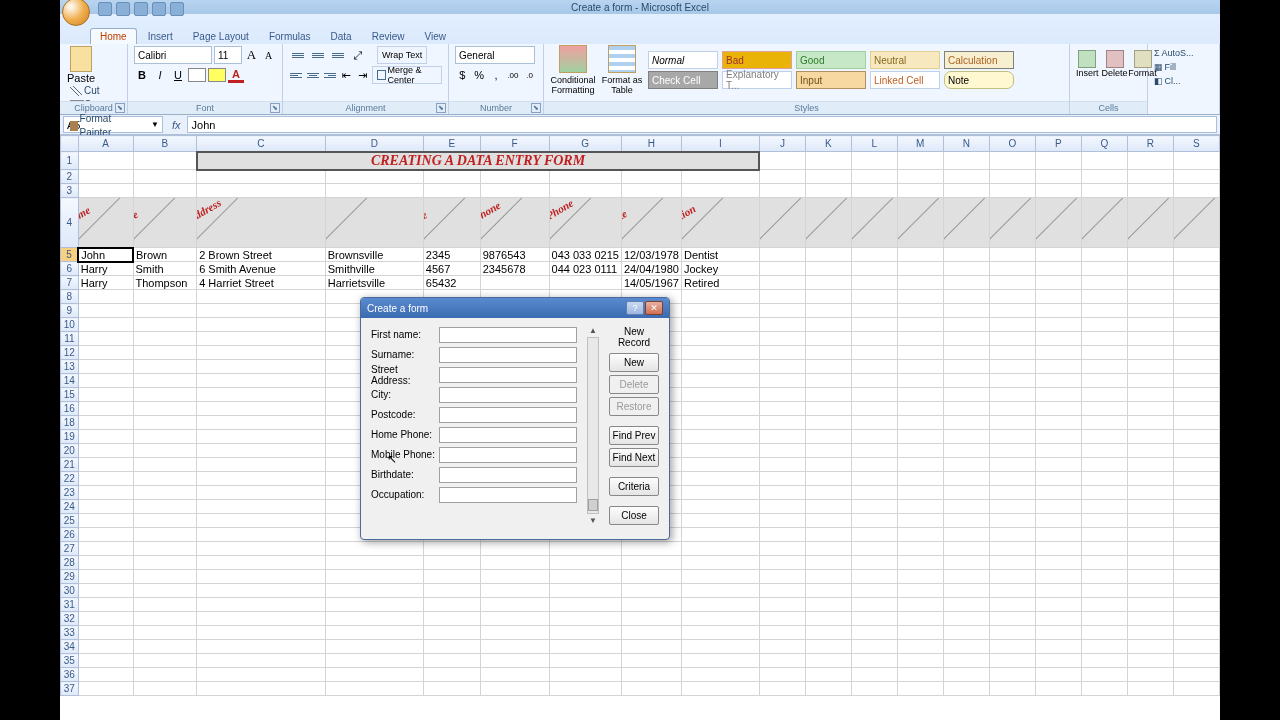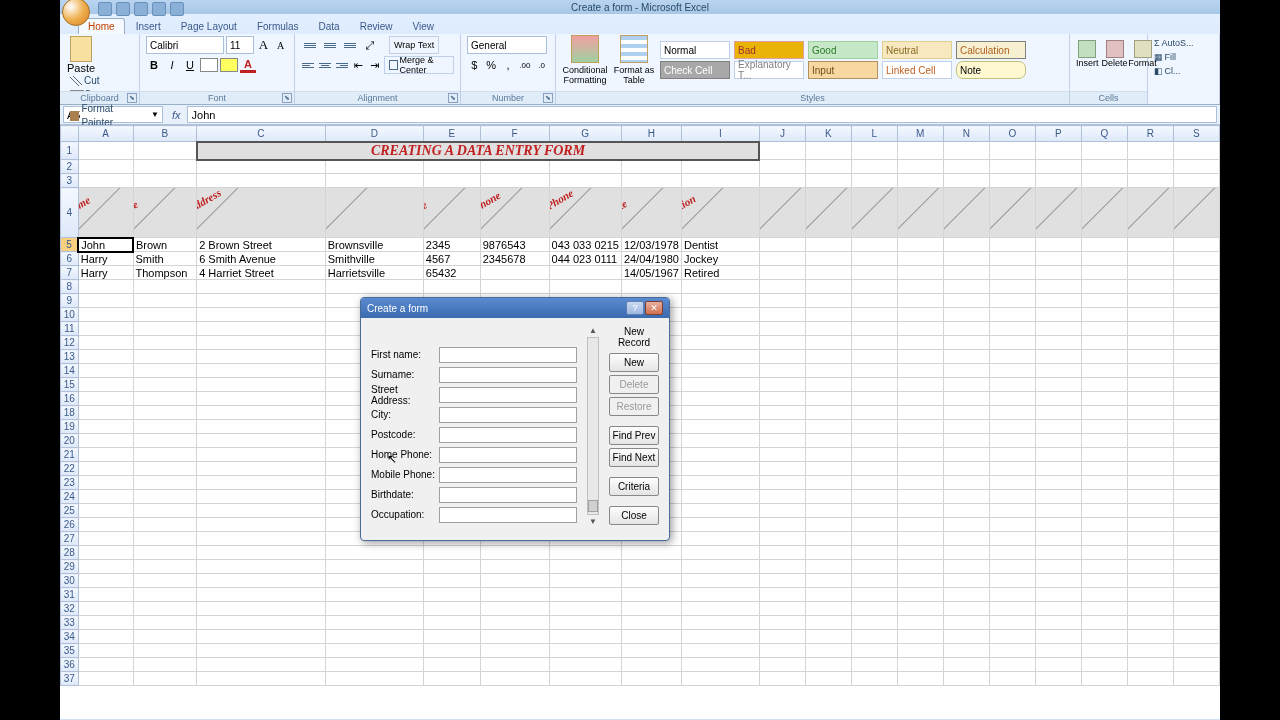--- a/index.html
+++ b/index.html
@@ -8,28 +8,28 @@
   
   
   .titlebar { height: 14px; background: linear-gradient(to bottom,#b8d4f0,#a8c8e8); display:flex; align-items:center; justify-content:center; position:relative; }
   .titlebar-text { font-size: 10px; color: #2a4a6a; }
   .qat { position:absolute; left:0; top:0; display:flex; align-items:center; height:18px; gap:4px; padding-left:2px; }
   .logo-orb { width:28px; height:28px; border-radius:50%; background: radial-gradient(circle at 30% 30%, #fff,#f0b050,#d08020); margin-top:6px; margin-right:4px; border:1px solid #aa7020; position:relative; }
   .qat-btn { width:14px; height:14px; background:#8ab0d8; border:1px solid #6a90b8; border-radius:2px; }
   
   
   .ribbon { background: linear-gradient(to bottom,#e3efff,#c7ddf5); border-bottom:1px solid #9ab0c8; }
-  .tabs { display:flex; gap:2px; padding-left:18px; height:20px; align-items:flex-end; }
+  .tabs { display:flex; gap:2px; padding-left:18px; height:30px; align-items:flex-end;margin-left:12px; }
   .tab { padding:2px 9px; font-size:10px; color:#3a5a8a; cursor:pointer; }
   .tab.active { background:#f5faff; border:1px solid #9ab0c8; border-bottom:none; border-radius:3px 3px 0 0; color:#c04000; }
   .ribbon-body { background:#f0f6ff; height:70px; display:flex; }
   .group { border-right:1px solid #c0d0e8; padding:2px 6px; position:relative; display:flex; flex-direction:column; justify-content:flex-start; }
   .group-label { position:absolute; bottom:0; left:0; right:0; text-align:center; font-size:9px; color:#5a7a9a; background:#e0ecf8; padding:1px 0; border-top:1px solid #d0deee;}
   .group-label .launcher { position:absolute; right:2px; bottom:1px; width:10px; height:10px; border:1px solid #8aa0c0; font-size:7px; line-height:8px; text-align:center; color:#5a7a9a;}
-  .clipboard { width:80px; }
+  .clipboard { width:68px; }
   .clipboard .paste { display:flex; flex-direction:column; align-items:center; width:30px; float:left;}
   .clipboard .paste .icon { width:22px; height:26px; background:#f8e0a0; border:1px solid #c0a060; }
   .clip-items { float:left; margin-left:4px; font-size:10px; line-height:14px; color:#2a4a6a;}
   .clip-items div { display:flex; align-items:center; gap:2px;}
   .clip-items .mini-icon { width:12px; height:10px;}
   .cut-icon{ background: linear-gradient(45deg,transparent 40%,#666 40%,#666 45%,transparent 45%,transparent 55%,#666 55%,#666 60%,transparent 60%);}
   .copy-icon{ background:#fff; border:1px solid #888; box-shadow:1px 1px 0 #fff,1px 1px 0 1px #888;}
   .brush-icon{ background:#aa8050;}
   .fontgrp { width:155px; }
   .fontgrp .row { display:flex; gap:2px; margin-bottom:2px; align-items:center;}
@@ -76,21 +76,21 @@
   .hdr-row td.cell.extra::after{ content:""; position:absolute; left:-10px; top:50px; width:200%; border-top:1px solid #999; transform:rotate(-45deg); transform-origin:left top;}
   .sel-cell { border:2px solid #000 !important;}
   
   
   .dialog { position:absolute; left:300px; top:297px; width:310px; background:#f0f0f0; border:1px solid #4a6a9a; box-shadow:2px 2px 8px rgba(0,0,0,0.4); border-radius:4px;}
   .dlg-title { height:20px; background:linear-gradient(to bottom,#5a8ad0,#3a6ab0); color:#fff; font-size:10px; padding:3px 6px; border-radius:3px 3px 0 0; display:flex; align-items:center; justify-content:space-between;}
   .dlg-title .wbtns{display:flex; gap:1px;}
   .dlg-title .wbtn{width:18px; height:14px; background:linear-gradient(to bottom,#e8b0a0,#d07050); border:1px solid #804030; border-radius:2px; font-size:9px; text-align:center; line-height:12px; color:#fff;}
   .dlg-title .wbtn.help{background:linear-gradient(to bottom,#c8d8f0,#a0b8e0); border-color:#6080b0;}
   .dlg-body { padding:8px 10px 14px 10px; display:flex; gap:10px;}
-  .form-col { flex:1;margin-top:20px;}
+  .form-col { flex:1;}
   .form-row { display:flex; align-items:center; margin-bottom:3px; height:17px;}
   .form-row label { width:68px; font-size:10px;}
   .form-row input { flex:1; border:1px solid #a0a0a0; height:16px; font-size:10px; padding:0 2px; background:#fff;}
   .scroll-col { width:14px; display:flex; flex-direction:column; justify-content:space-between; align-items:center;}
   .scroll-col .arr { font-size:8px; color:#555;}
   .scroll-col .bar { flex:1; width:12px; background:#e8e8e8; border:1px solid #c0c0c0; margin:2px 0; position:relative;}
   .scroll-col .thumb{position:absolute; bottom:2px; left:0; right:0; height:12px; background:#d0d0d0; border:1px solid #a0a0a0;}
   .btn-col { width:64px; display:flex; flex-direction:column; gap:3px;}
   .btn-col .status{font-size:10px; text-align:center; margin-bottom:2px;}
   .dlg-btn { height:19px; border:1px solid #888; background:linear-gradient(to bottom,#fdfdfd,#e4e4e4); font-size:10px; border-radius:2px; cursor:pointer;}
@@ -255,21 +255,21 @@
         <div class="styles-row">
           <div class="big-btn">
               <div class="ico" style="background:linear-gradient(#f0a0a0,#a0d0a0)"></div>
               <span>Conditional Formatting</span>
             </div>
           <div class="big-btn">
               <div class="ico" style="background:repeating-linear-gradient(#b0d0f0,#b0d0f0 4px,#fff 4px,#fff 8px)"></div>
               <span>Format as Table</span>
             </div>
           <div id="style-gallery" style="display:grid;grid-template-columns:repeat(5,72px);gap:2px;">
-              <div class="style-cell" style="background: rgb(255, 255, 255); color: rgb(0, 0, 0); border-color: rgb(192, 208, 232);">Normal</div>
+              <div class="style-cell" style="background: rgb(255, 255, 255); color: rgb(0, 0, 0); border-color: rgb(192, 208, 232); font-style: italic;">Normal</div>
               <div class="style-cell" style="background: #eab308; color: rgb(160, 48, 48); border-color: rgb(224, 160, 160);">Bad</div>
               <div class="style-cell" style="background: rgb(199, 232, 199); color: rgb(42, 122, 42); border-color: rgb(160, 208, 160);">Good</div>
               <div class="style-cell" style="background: rgb(247, 232, 192); color: rgb(138, 106, 32); border-color: rgb(224, 208, 144);">Neutral</div>
               <div class="style-cell" style="background: rgb(247, 240, 208); color: rgb(176, 96, 32); border-color: rgb(128, 128, 128);">Calculation</div>
               <div class="style-cell" style="background: rgb(168, 168, 168); color: rgb(255, 255, 255); border-color: rgb(128, 128, 128);">Check Cell</div>
               <div class="style-cell" style="background: rgb(255, 255, 255); color: rgb(128, 128, 128); border-color: rgb(192, 208, 232);">Explanatory T...</div>
               <div class="style-cell" style="background: rgb(247, 216, 160); color: rgb(112, 80, 32); border-color: rgb(176, 144, 96);">Input</div>
               <div class="style-cell" style="background: rgb(255, 255, 255); color: rgb(192, 96, 32); border-color: rgb(192, 208, 232);">Linked Cell</div>
               <div class="style-cell" style="background: rgb(255, 248, 208); color: rgb(0, 0, 0); border-color: rgb(192, 192, 128); border-radius: 7px;">Note</div>
             </div>

